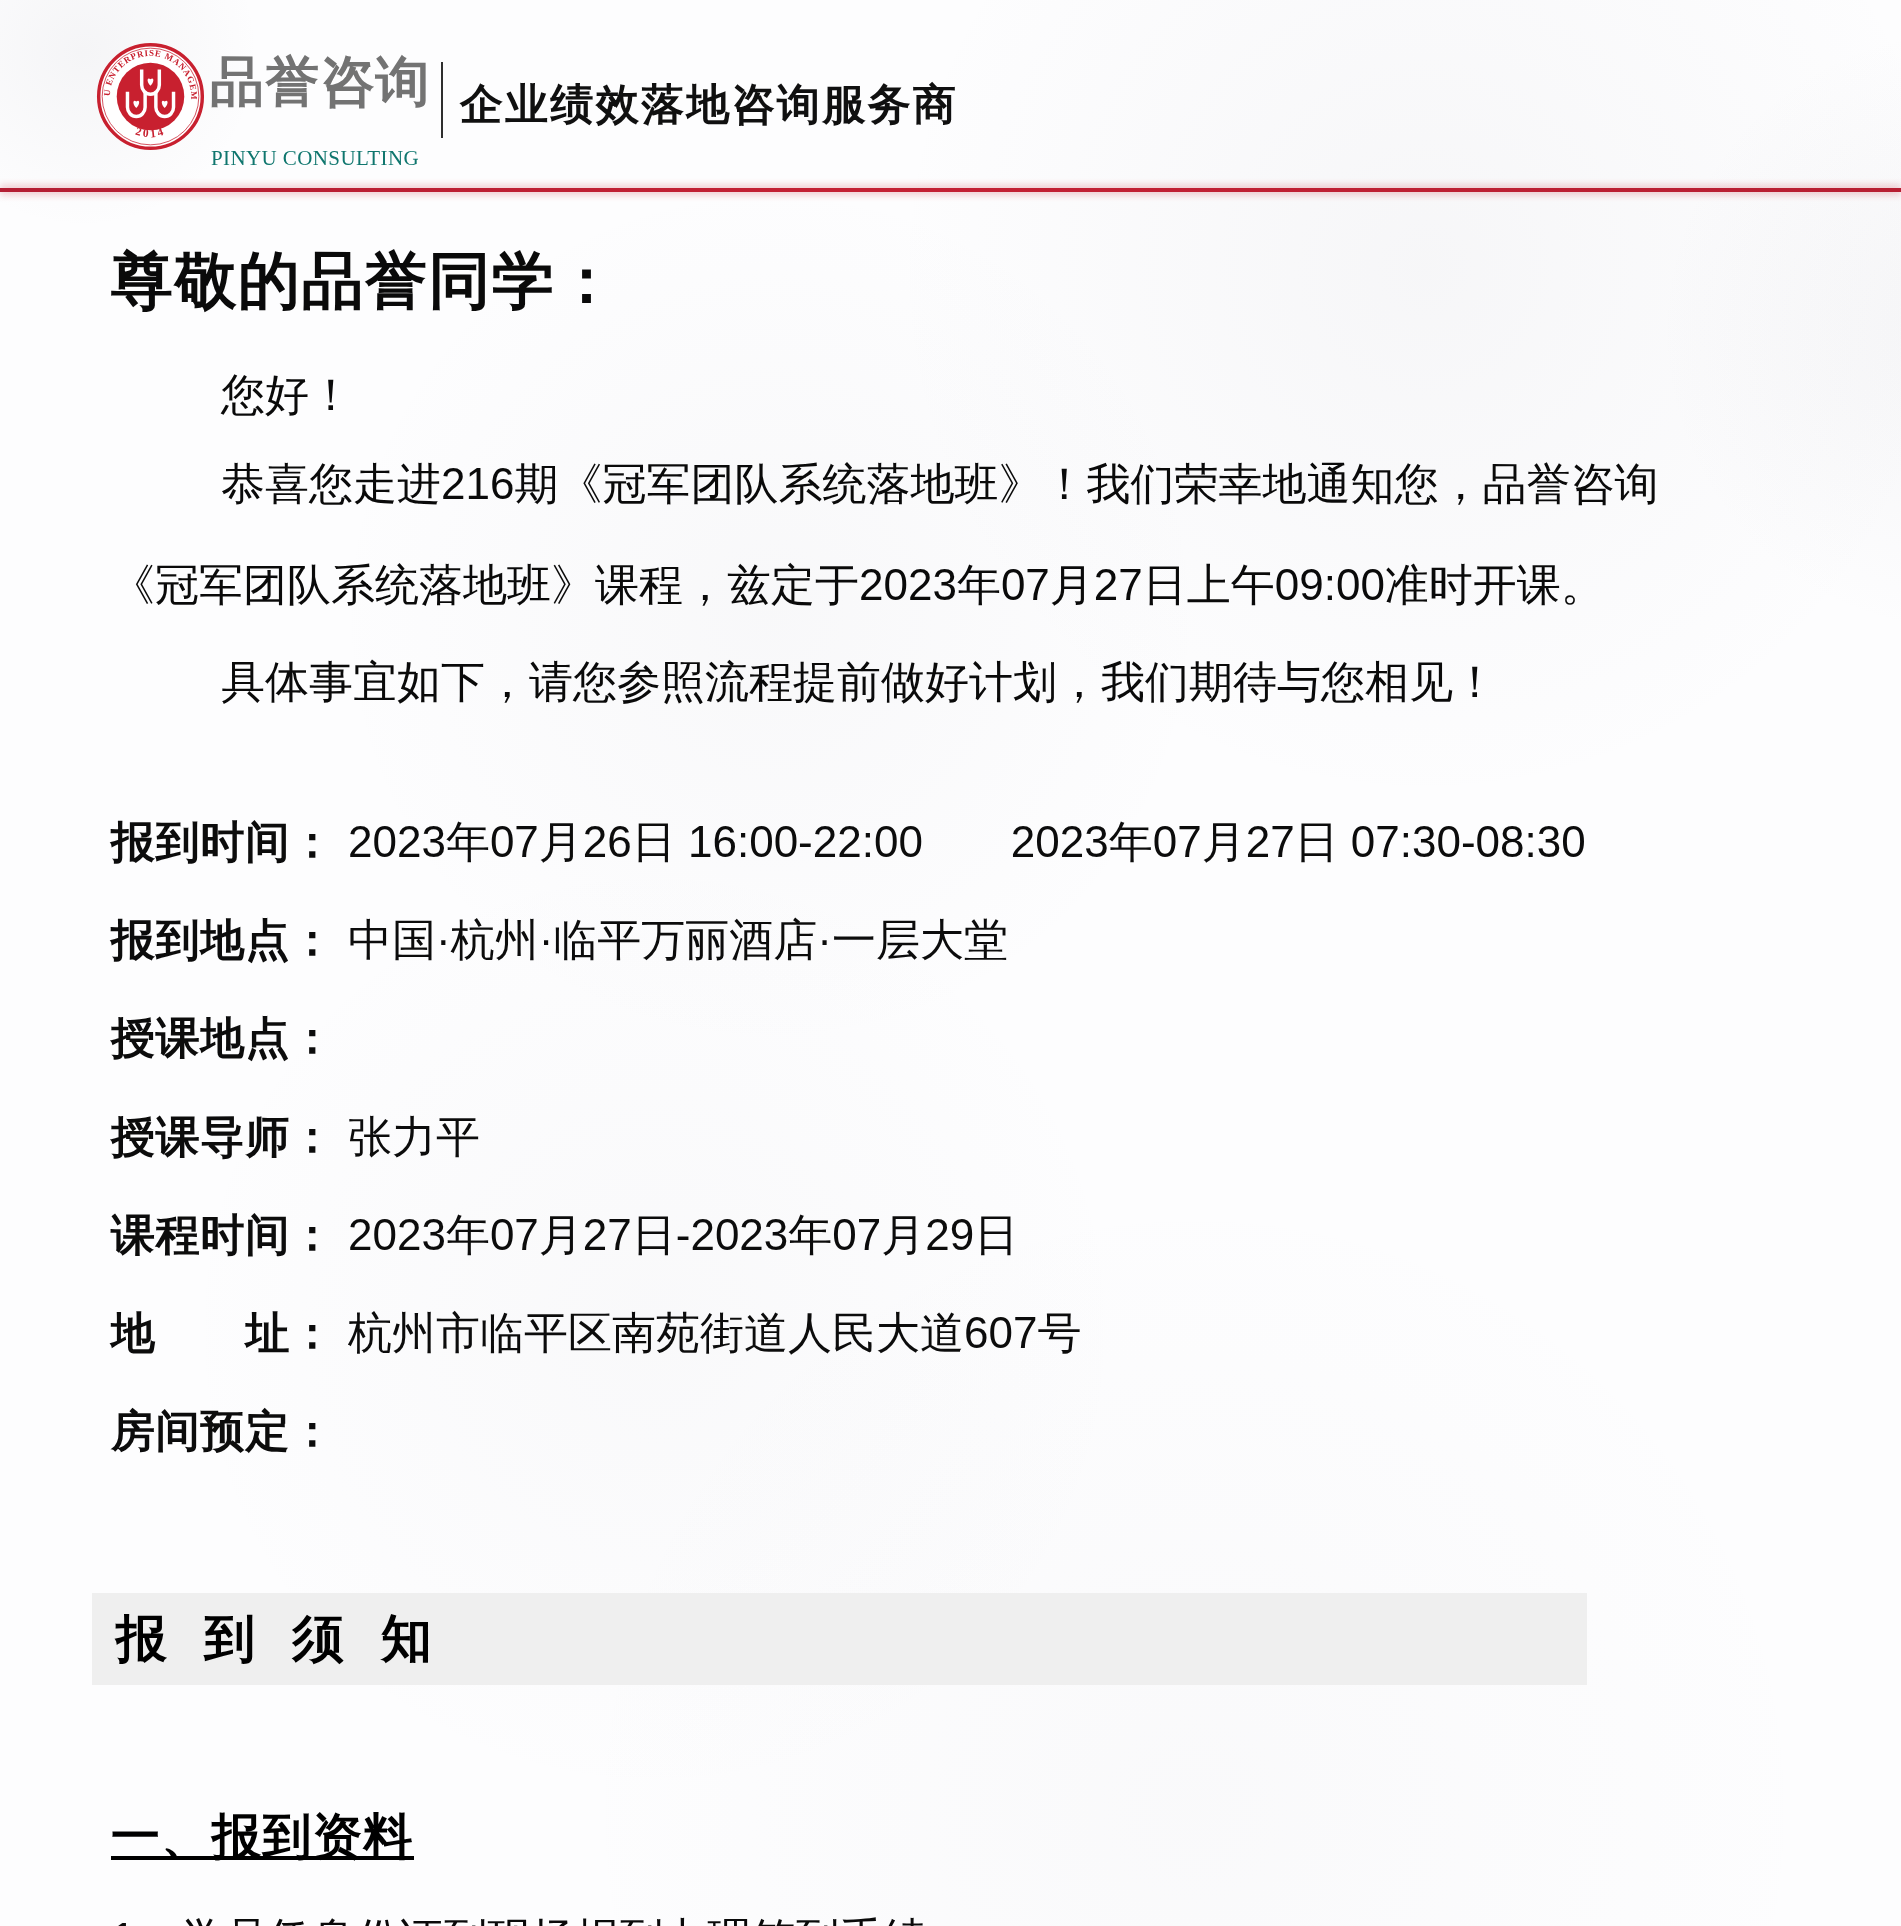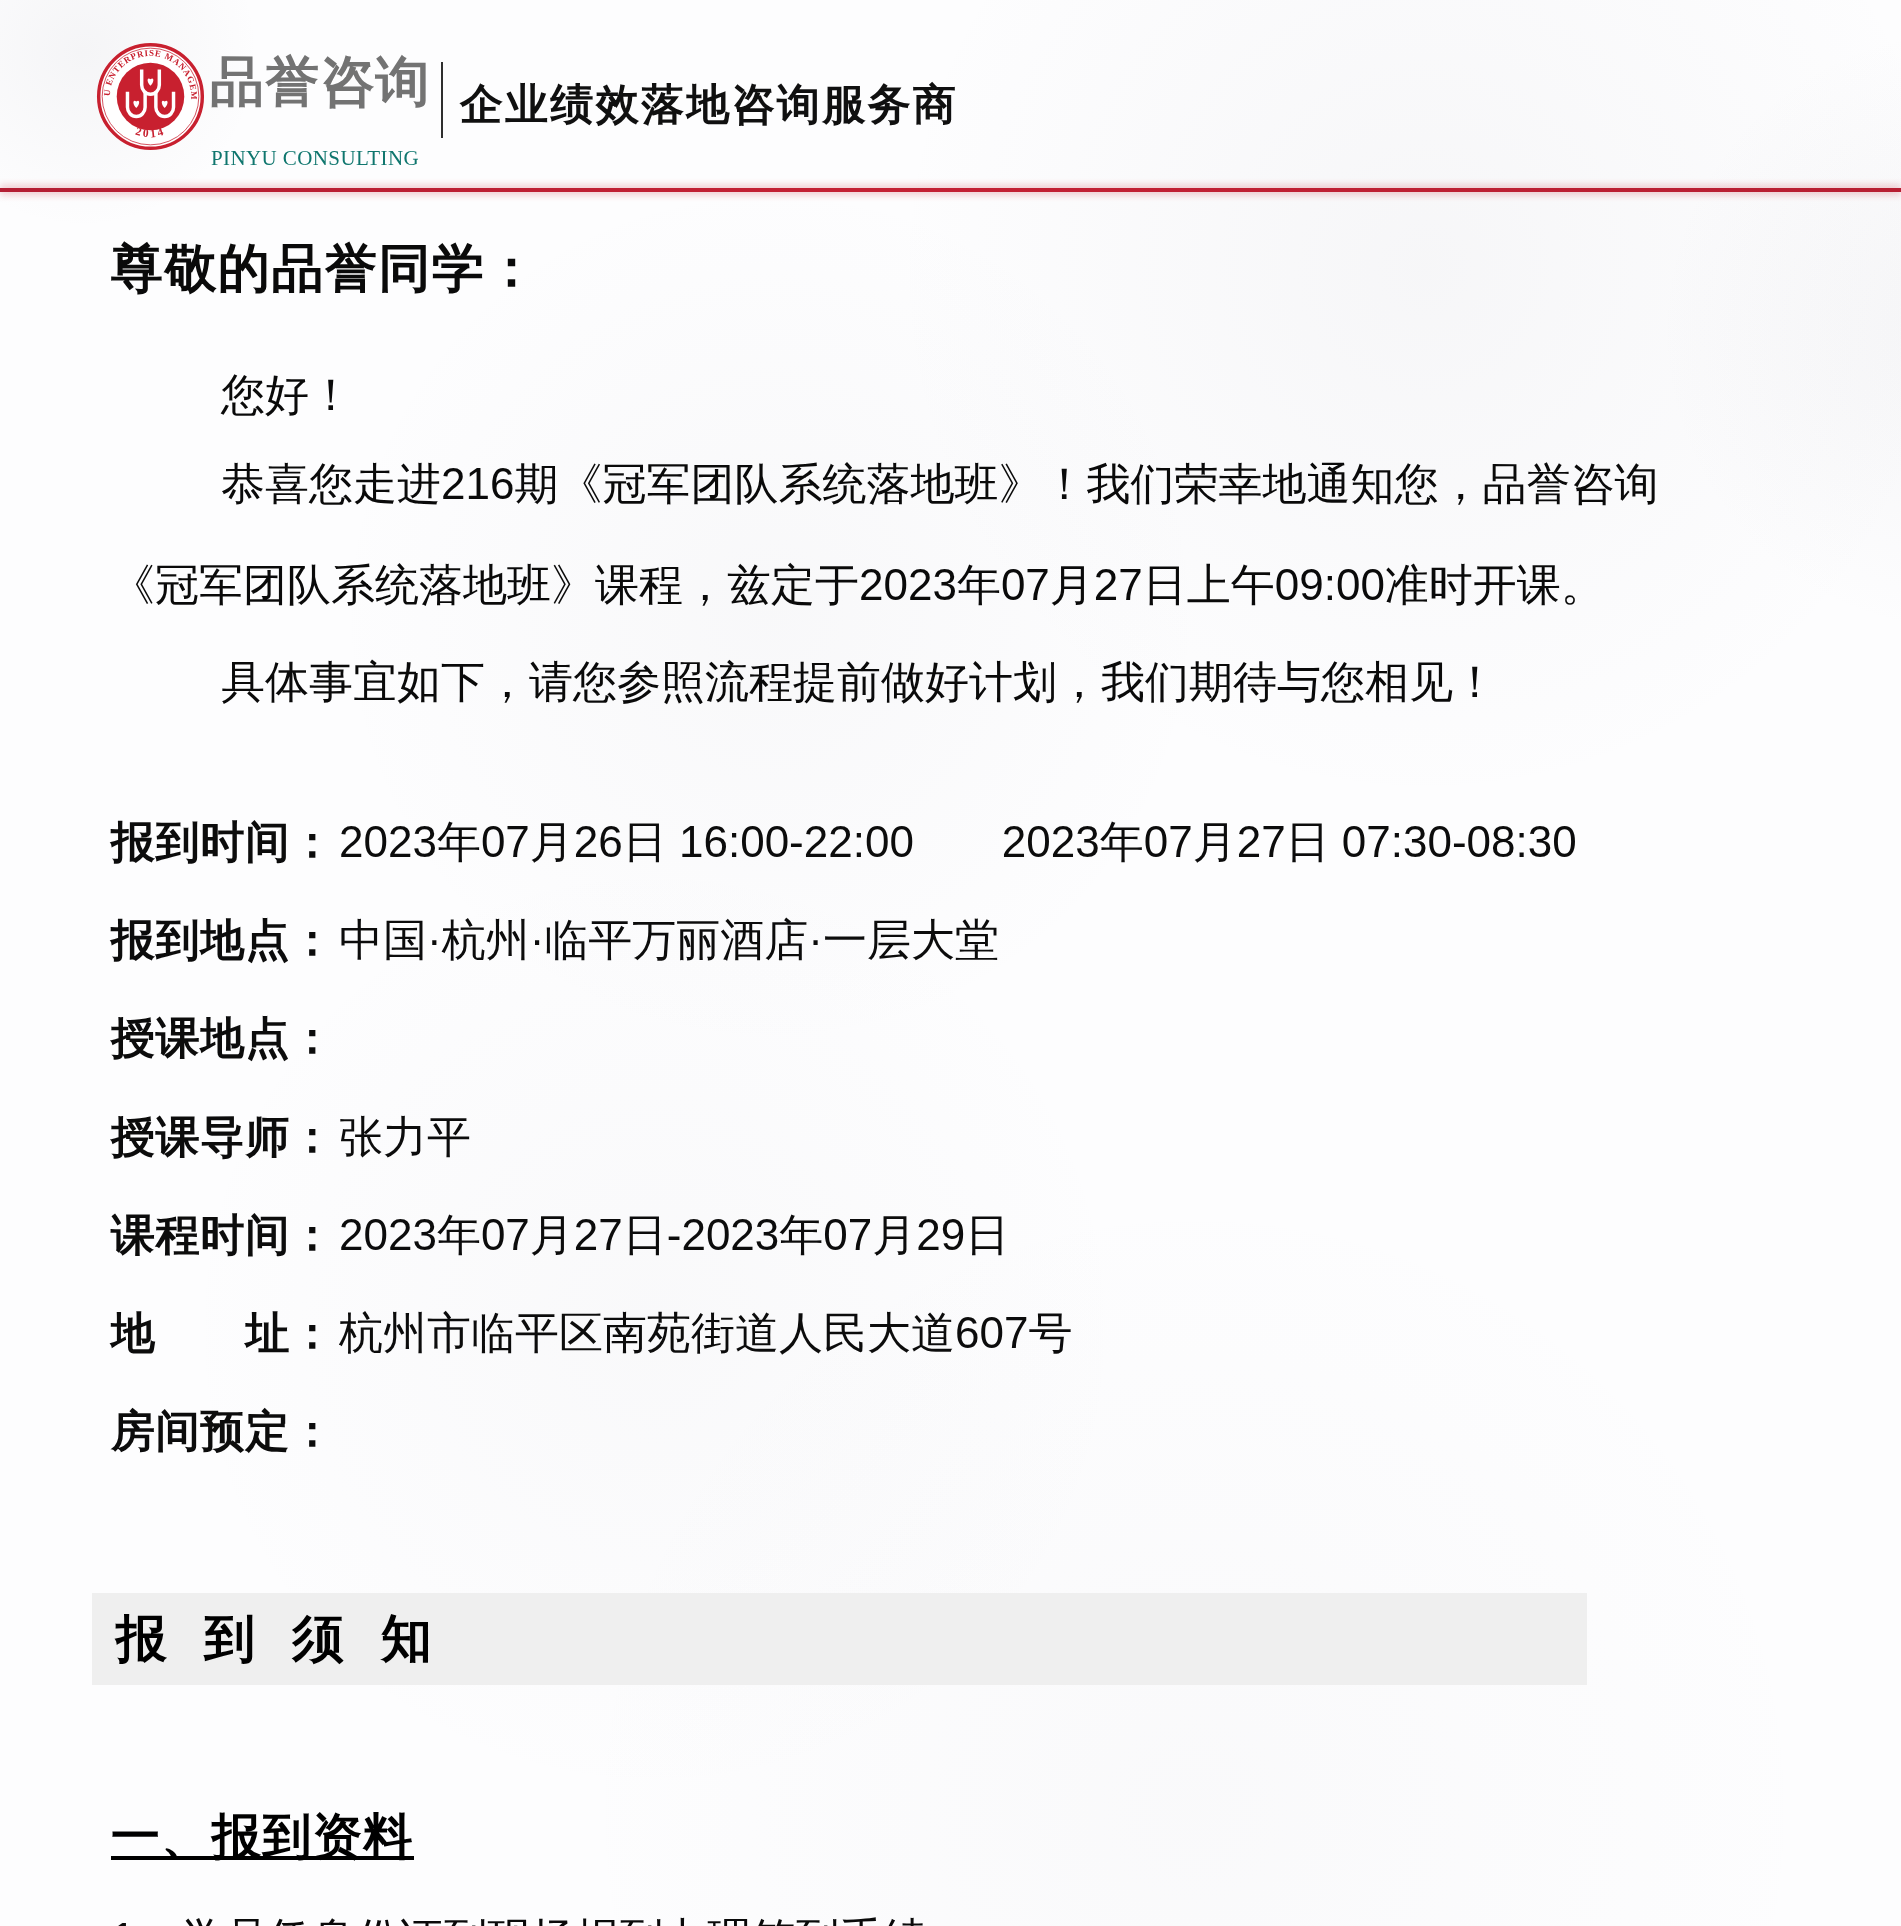--- a/index.html
+++ b/index.html
@@ -40,29 +40,29 @@
     font-weight:700;font-size:43px;letter-spacing:2.3px;color:#101010;
   }
   .hrule{
     position:absolute;left:0;top:188px;width:100%;height:4.2px;
     background:linear-gradient(90deg,#b41d33,#c42034 45%,#b71e32);
     box-shadow:0 -2.7px 7px rgba(196,30,52,.28),0 2.7px 7px rgba(196,30,52,.28);
   }
 
   
   .line{position:absolute;left:111px;font-size:44px;line-height:1.3;white-space:pre;color:#0a0a0a}
-  .salutation{top:235px;font-size:52px;font-weight:700;letter-spacing:1.5px}
+  .salutation{top:241px;font-size:62px;font-weight:700;letter-spacing:1.5px}
   .indent{padding-left:110px}
   .ln0{top:366px}
   .ln1{top:455px}
   .ln2{top:556px}
   .ln3{top:653px}
 
   .info-row{position:absolute;left:111px;font-size:44px;line-height:1.3;white-space:pre;display:flex;align-items:baseline}
-  .info-row .lab{font-weight:700;letter-spacing:0.8px;margin-right:4px;flex:none}
+  .info-row .lab{font-weight:700;letter-spacing:0.8px;margin-right:13px;flex:none}
   .ir0{top:813px}.ir1{top:911px}.ir2{top:1009px}.ir3{top:1108px}
   .ir4{top:1206px}.ir5{top:1304px}.ir6{top:1402px}
 
   .section-banner{
     position:absolute;left:92px;top:1593px;width:1495px;height:92px;
     background:#efefef;
   }
   .section-banner .t{
     position:absolute;left:24px;top:0;line-height:92px;
     font-size:51px;font-weight:700;letter-spacing:11.6px;color:#000;white-space:pre;

